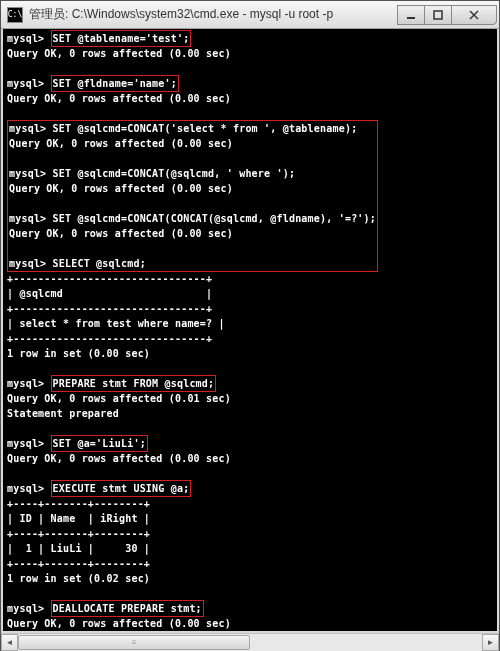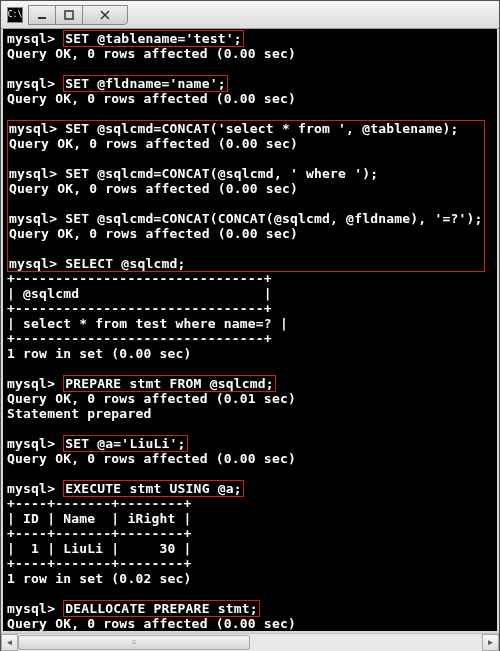--- a/index.html
+++ b/index.html
@@ -53,21 +53,21 @@
     font-size: 10px;
     color: #333;
   }
   .winbtn.close { width: 46px; border-radius: 0 0 4px 0; }
   .winbtn svg { width: 10px; height: 10px; }
   .terminal {
     flex: 1;
     background: #000;
     color: #fff;
     font-family: "Lucida Console","SimSun","Consolas",monospace;
-    font-size: 13px;
+    font-size: 10px;
     line-height: 15px;
     font-weight: bold;
     padding: 2px 4px;
     white-space: pre;
     overflow: hidden;
     border: 2px solid #d8d8d8;
     border-top: none;
     position: relative;
     letter-spacing: 0.2px;
   }
@@ -101,20 +101,21 @@
     display:flex;align-items:center;justify-content:center;
     color:#999; font-size:8px;
   }
 </style>
 </head>
 <body>
 
 <div class="window">
   <div class="titlebar">
     <div class="app-icon">C:\</div>
+    <div class="title">管理员: C:\Windows\system32\cmd.exe - mysql  -u root -p</div>
     <div class="winbtns">
       <div class="winbtn">
         <svg viewBox="0 0 10 10">
             <line x1="1" y1="8" x2="9" y2="8" stroke="#333" stroke-width="2"></line>
           </svg>
       </div>
       <div class="winbtn">
         <svg viewBox="0 0 10 10">
             <rect x="1" y="1" width="8" height="8" fill="none" stroke="#333" stroke-width="1.5"></rect>
           </svg>

